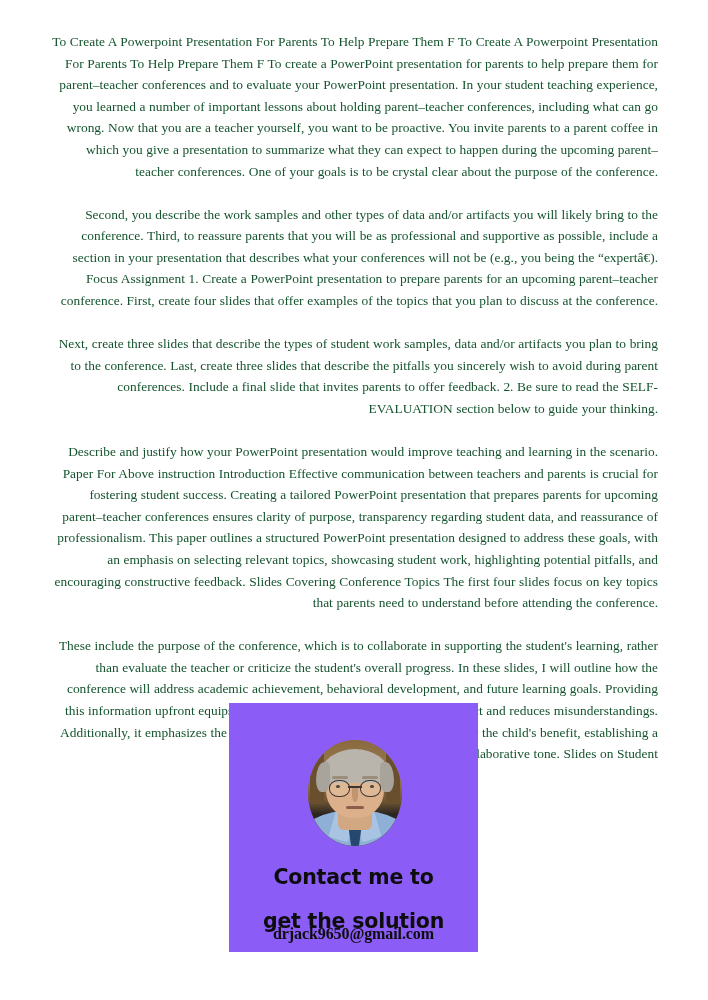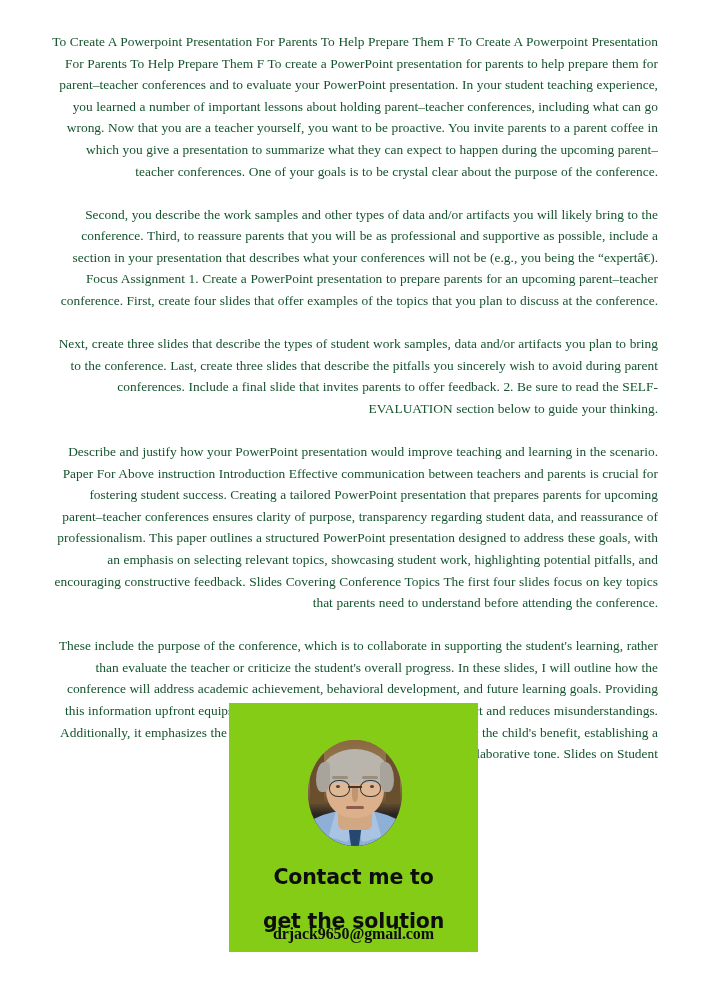--- a/index.html
+++ b/index.html
@@ -44,21 +44,21 @@
   }
   .para:last-child { margin-bottom: 0; }
 
   
   #promo-overlay {
     position: absolute;
     left: 229px;
     top: 703px;
     width: 249px;
     height: 249px;
-    background: #84cc16;
+    background: #8b5cf6;
     overflow: hidden;
     z-index: 30;
   }
 
   .promo-photo-wrap {
     position: absolute;
     left: 79px;
     top: 37px;
     width: 94px;
     height: 106px;

